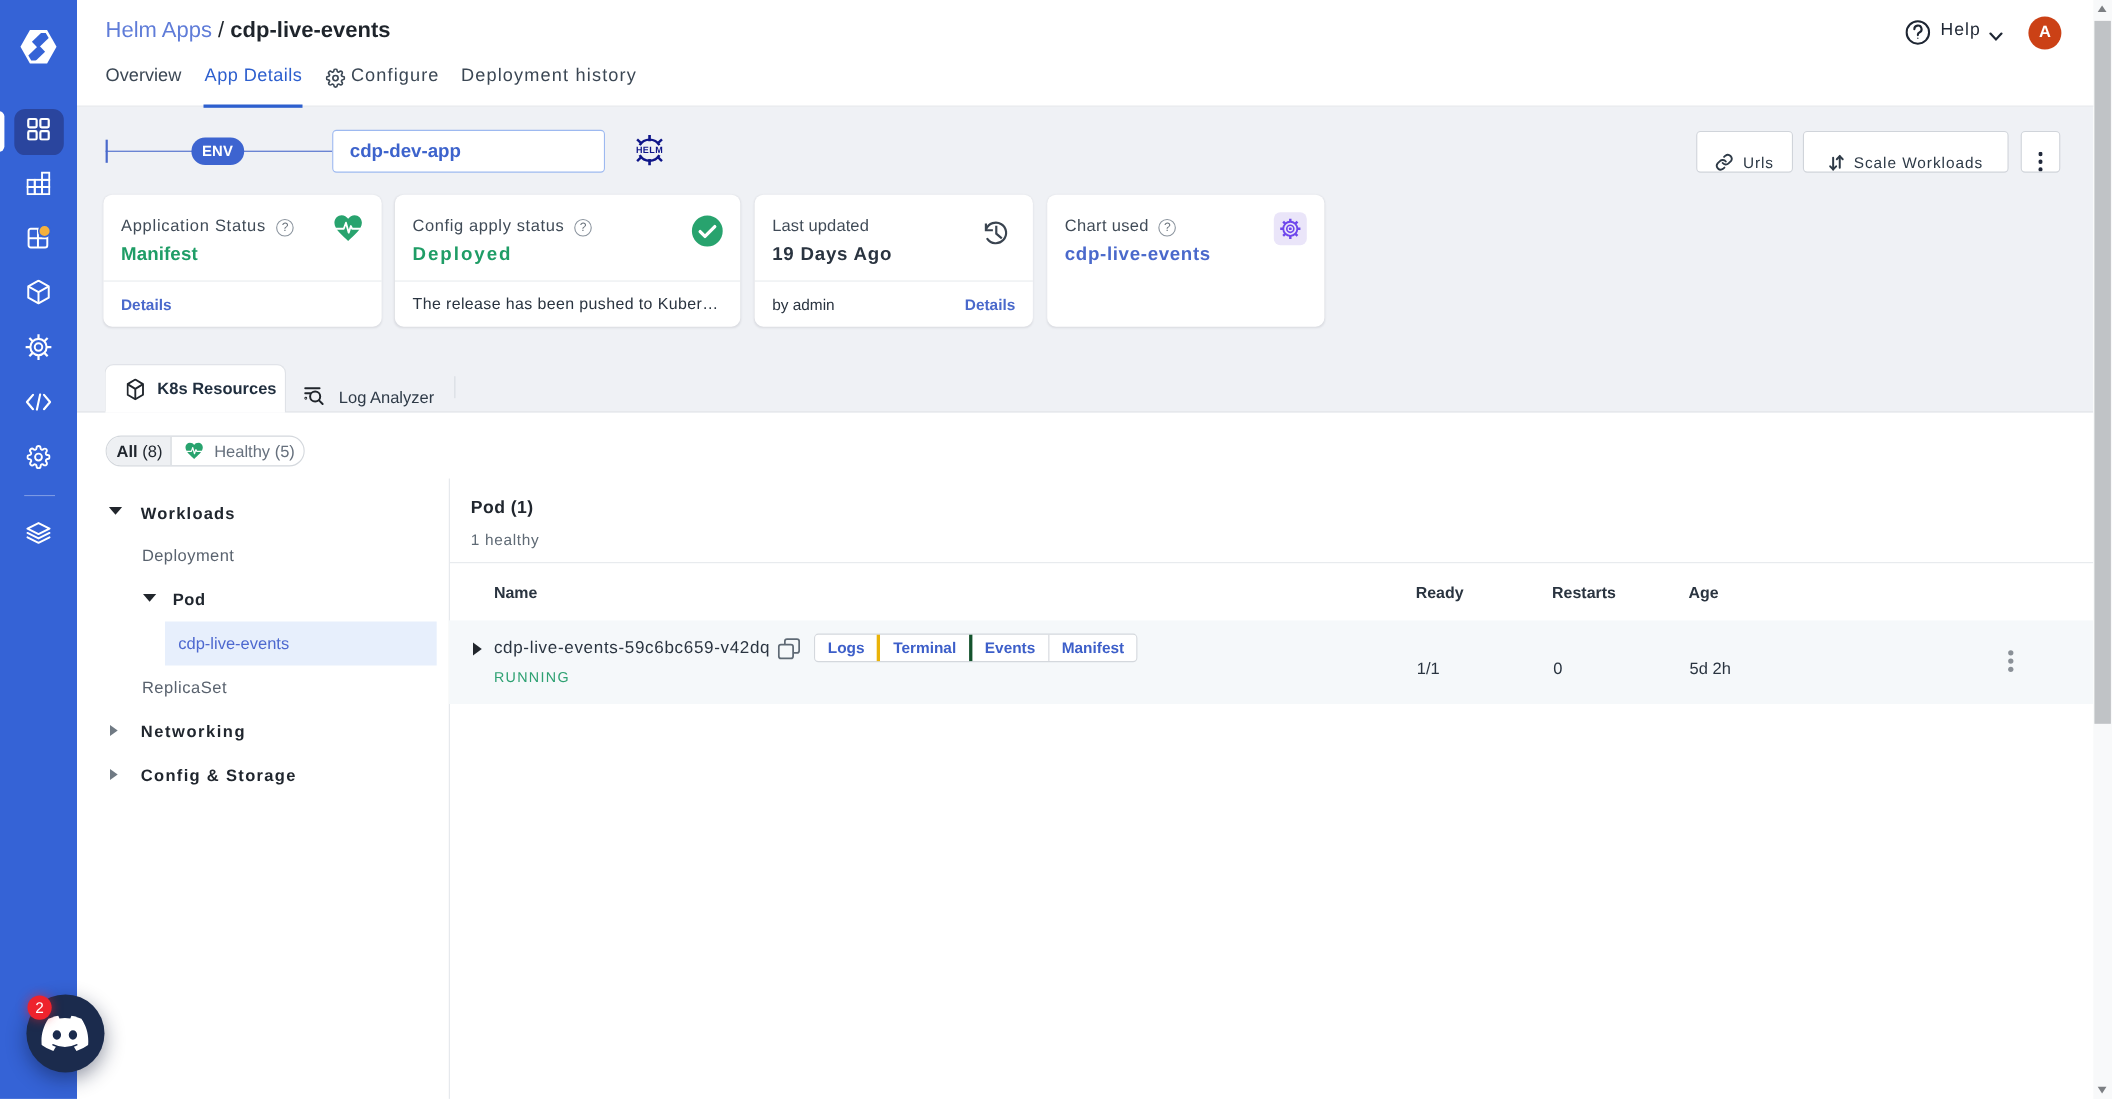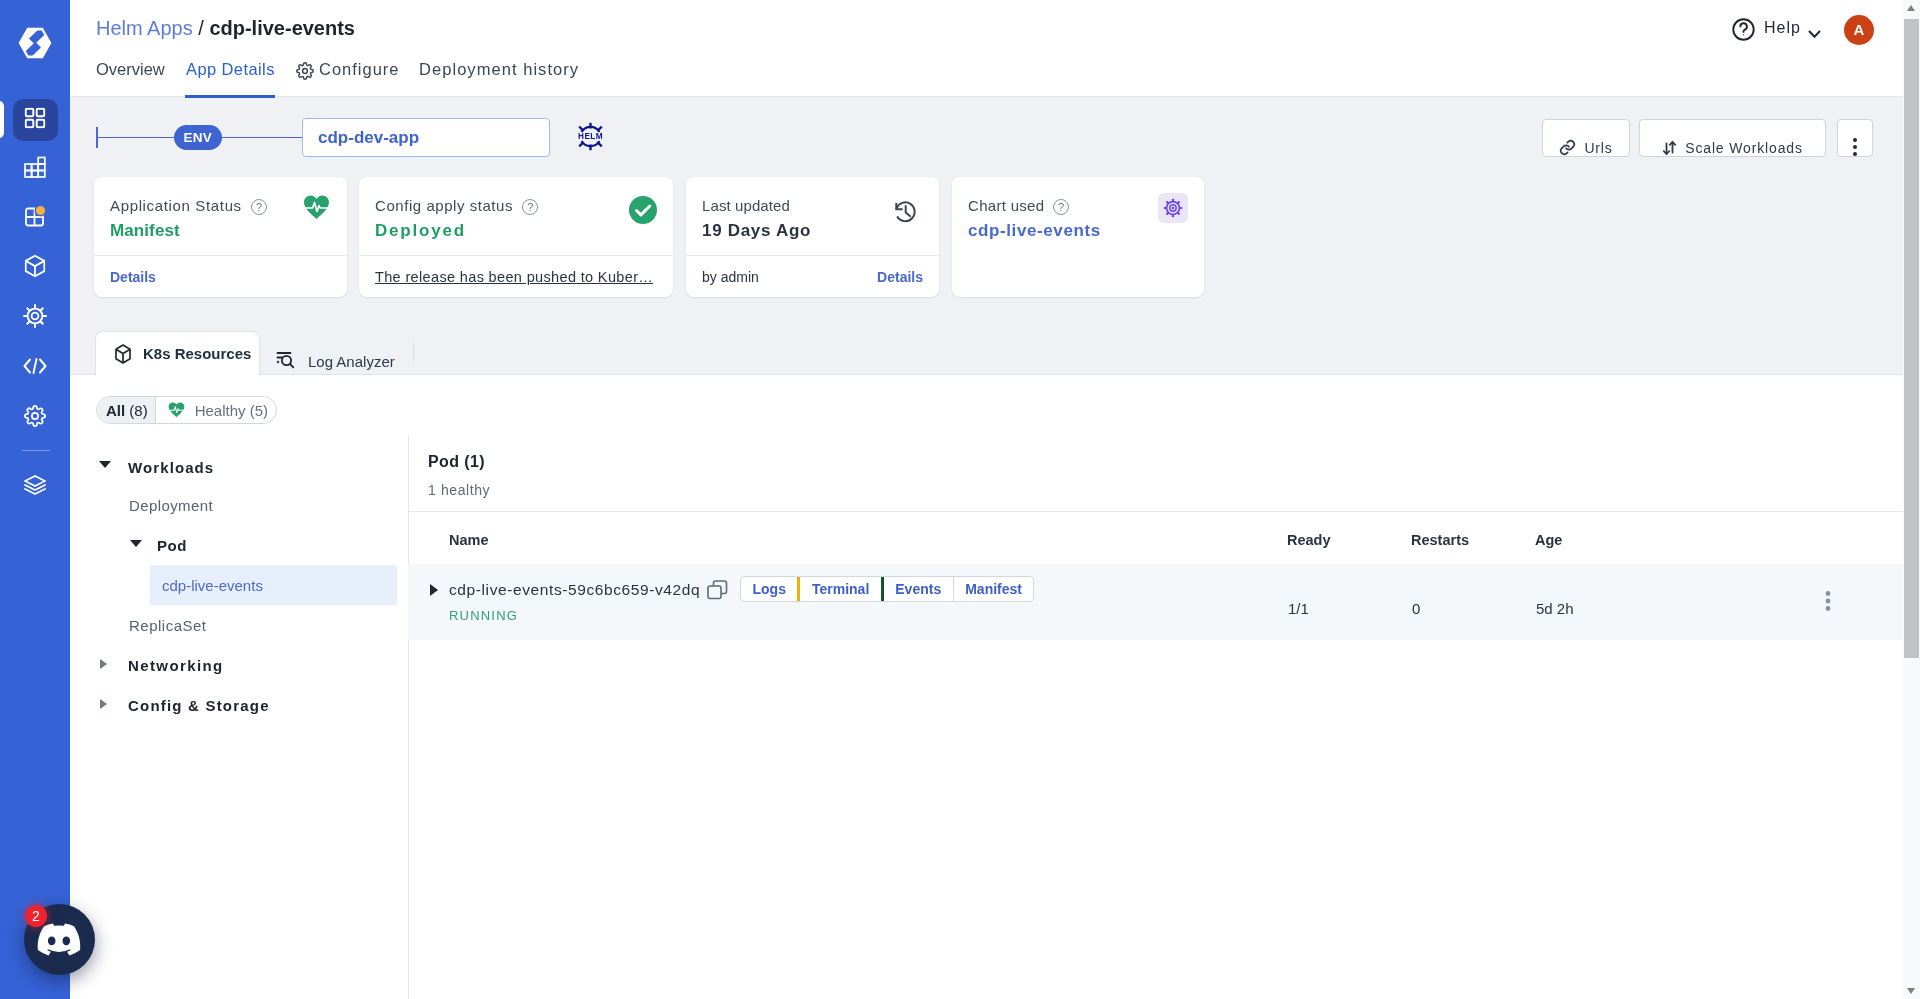--- a/index.html
+++ b/index.html
@@ -97,21 +97,21 @@
   </div>
   <div class="card" style="left:359px;width:314px;">
     <div class="abs" style="left:16px;top:20px;font-size:15px;letter-spacing:0.55px;color:#404b57;">Config apply status &nbsp;<span class="q">?</span></div>
     <div class="abs" style="right:15px;top:18px;">
       <svg width="30" height="30" viewBox="0 0 30 30">
           <circle cx="15" cy="15" r="14" fill="#28a36e"></circle>
           <path d="M8.5 15.5 l4.4 4.4 L21.8 11" fill="none" stroke="#fff" stroke-width="3" stroke-linecap="round" stroke-linejoin="round"></path>
         </svg>
     </div>
     <div class="abs" style="left:16px;top:44px;font-size:17px;font-weight:700;letter-spacing:1.8px;color:#1f9d66;">Deployed</div>
-    <div class="cfoot" style="font-size:14.5px;letter-spacing:0.35px;white-space:nowrap;padding-right:4px;text-decoration:underline;">The release has been pushed to Kuber…</div>
+    <div class="cfoot" style="font-size:14.5px;letter-spacing:0.35px;white-space:nowrap;padding-right:4px;">The release has been pushed to Kuber…</div>
   </div>
   <div class="card" style="left:686px;width:253px;">
     <div class="abs" style="left:16px;top:20px;font-size:15px;letter-spacing:0.1px;color:#404b57;">Last updated</div>
     <div class="abs" style="right:21px;top:22px;">
       <svg width="25" height="25" viewBox="0 0 24 24" fill="none" stroke="#3a4450" stroke-width="1.9" stroke-linecap="square">
           <path d="M3.4 9.0 A 9 9 0 1 1 4.4 17.4" stroke-linecap="round"></path>
           <path d="M3.15 4.9 V 9.9 H 8.3"></path>
           <path d="M12.2 6.9 V 12.9 L 16.3 16.4"></path>
         </svg>
     </div>

